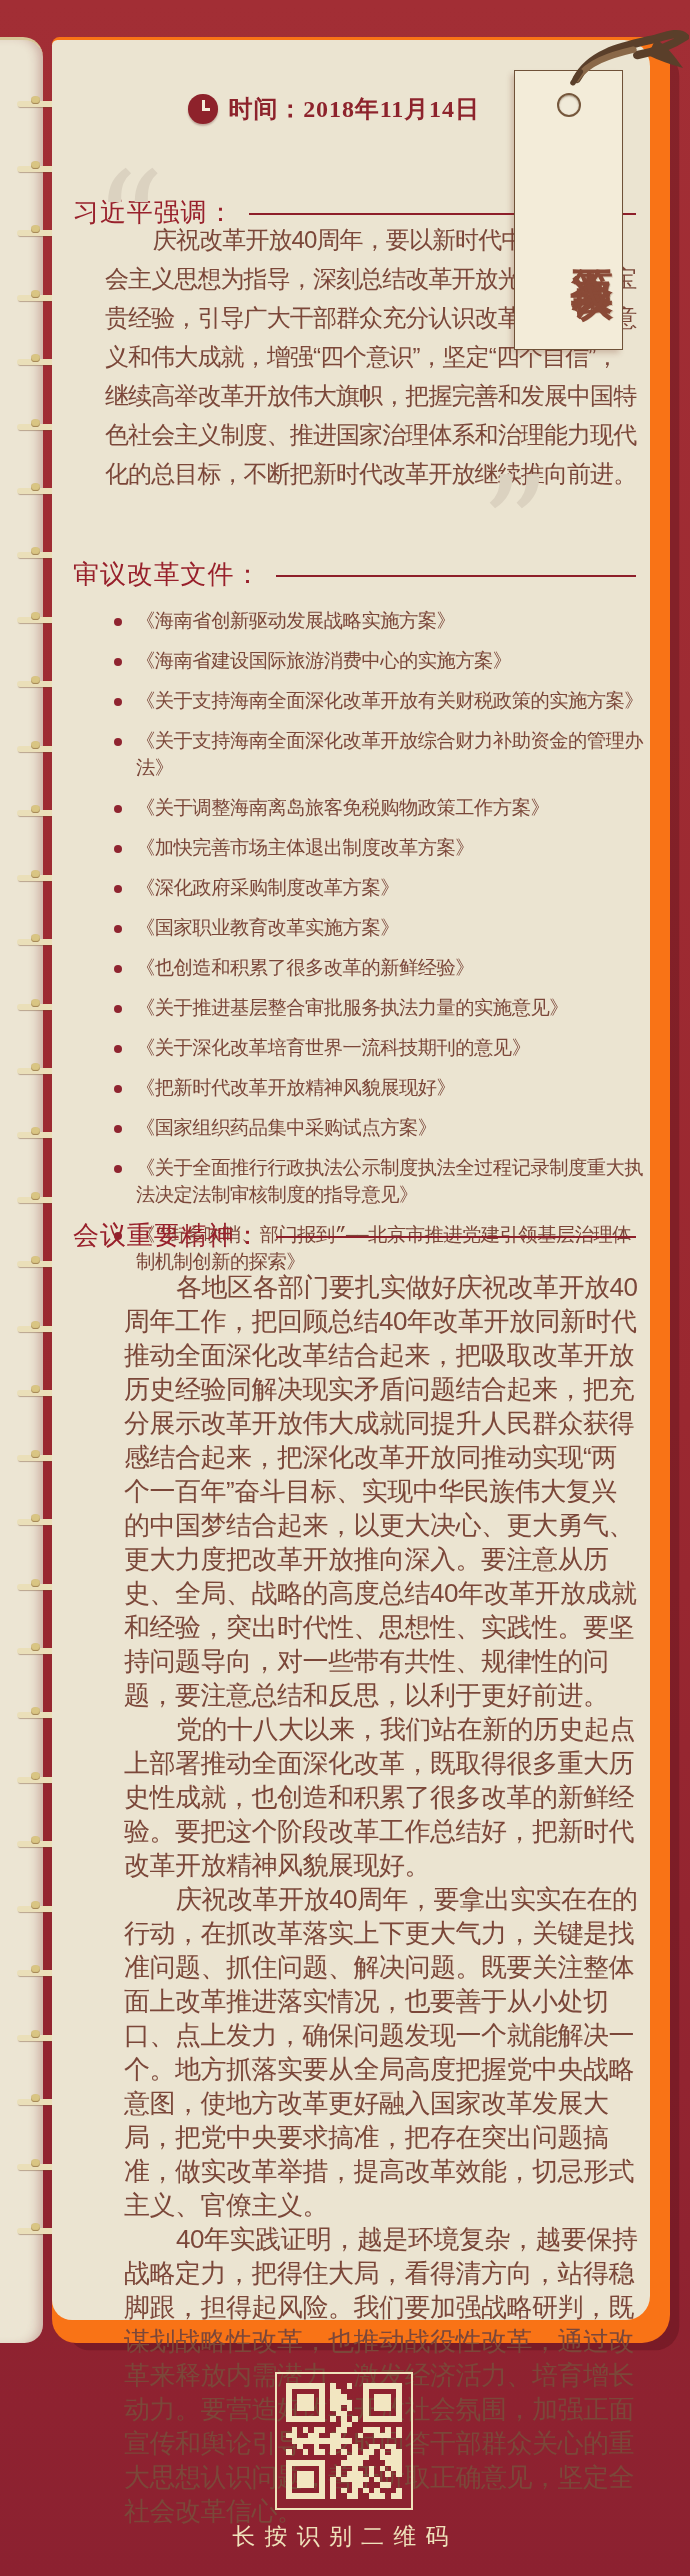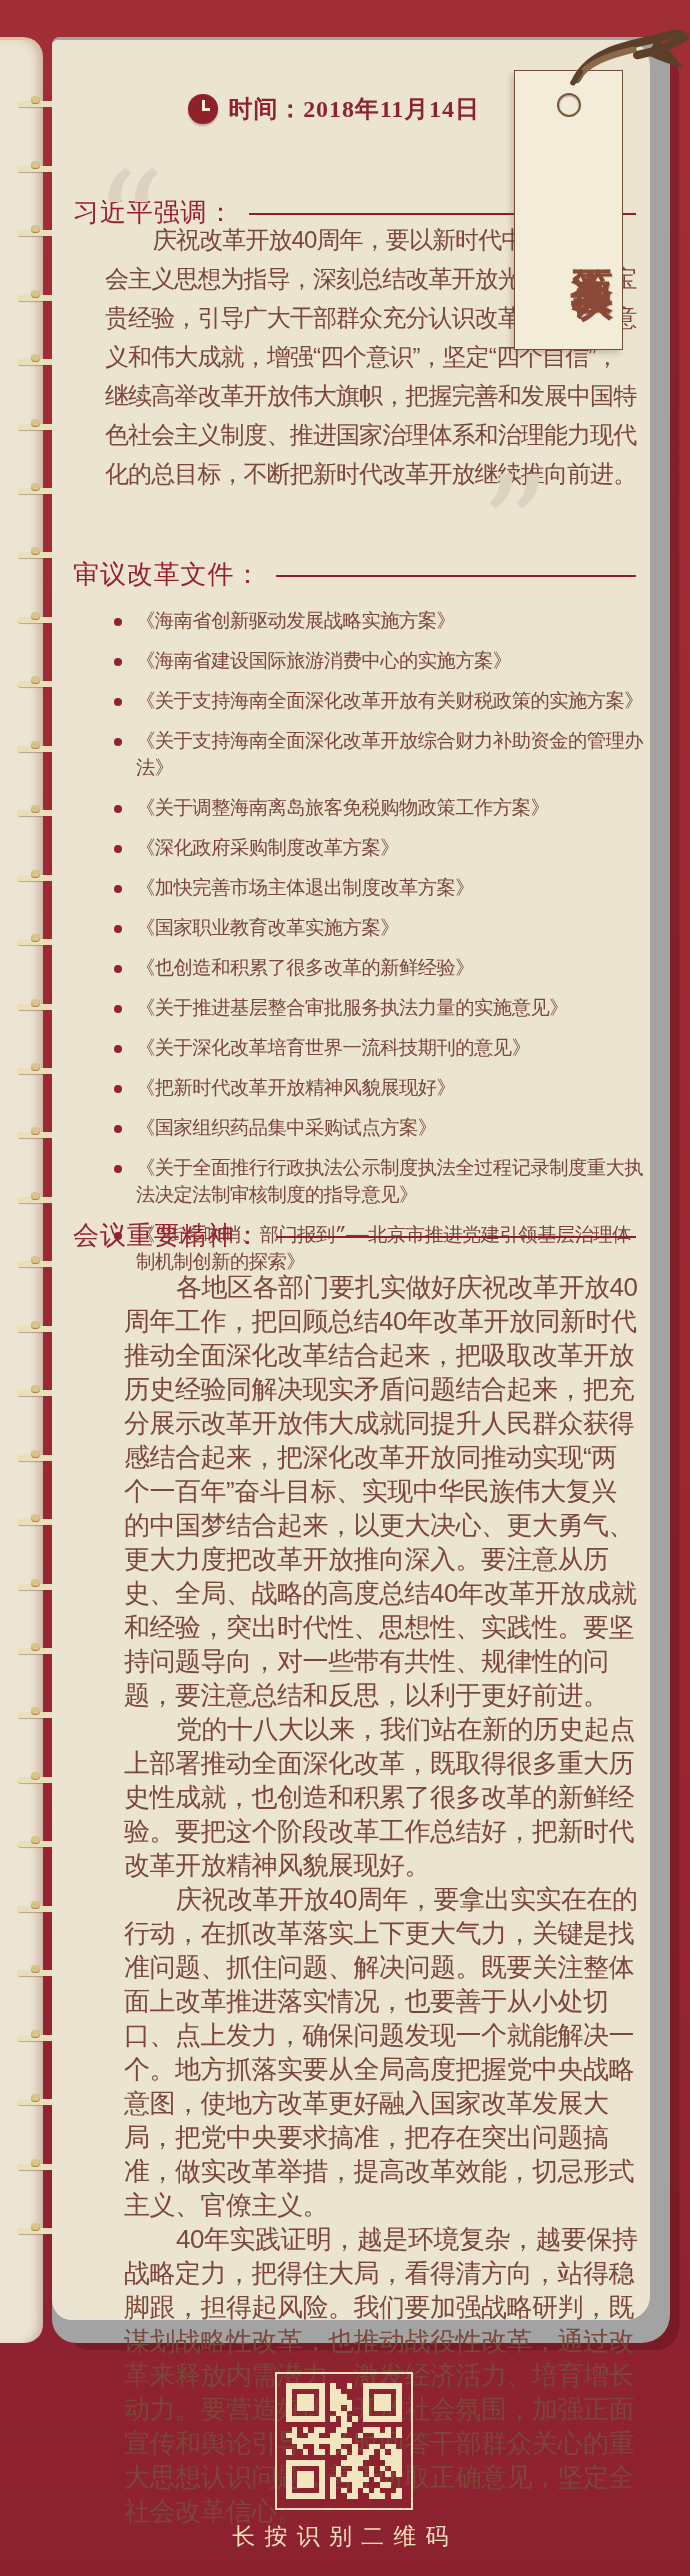--- a/index.html
+++ b/index.html
@@ -10,21 +10,21 @@
   }
   
   .left-page{
     position:absolute;left:0;top:37px;width:43px;height:2303px;
     background:#ece5d3;border-top:3.7px solid #d6c597;
     border-radius:0 20px 18.4px 0;
     box-shadow:inset -9.2px 0 11px -5.5px rgba(120,30,35,.30);
   }
   .page-stack{
     position:absolute;left:52px;top:37px;width:618px;height:2306px;
-    background:#a3a3a3;border-radius:7.4px 28px 28px 24px;
+    background:#f97316;border-radius:7.4px 28px 28px 24px;
     box-shadow:13px 11px 0 -3.7px rgba(80,15,22,.35);
   }
   .page{
     position:absolute;left:0;top:2.8px;width:598px;height:2280px;
     background:#ebe4d1;border-radius:5.5px 26px 24px 20px;
   }
   
   .stitch{
     position:absolute;left:16.6px;width:74px;height:5.5px;
     background:#eadfb9;border-radius:3.7px;
@@ -159,22 +159,22 @@
       <span class="sec-title">审议改革文件：</span>
       <span class="sec-rule"></span>
     </div>
 
     <ul class="docs" id="docs-list">
         <li>《海南省创新驱动发展战略实施方案》</li>
         <li>《海南省建设国际旅游消费中心的实施方案》</li>
         <li>《关于支持海南全面深化改革开放有关财税政策的实施方案》</li>
         <li>《关于支持海南全面深化改革开放综合财力补助资金的管理办法》</li>
         <li>《关于调整海南离岛旅客免税购物政策工作方案》</li>
+        <li>《加快完善市场主体退出制度改革方案》</li>
         <li>《深化政府采购制度改革方案》</li>
-        <li>《加快完善市场主体退出制度改革方案》</li>
         <li>《国家职业教育改革实施方案》</li>
         <li>《也创造和积累了很多改革的新鲜经验》</li>
         <li>《关于推进基层整合审批服务执法力量的实施意见》</li>
         <li>《关于深化改革培育世界一流科技期刊的意见》</li>
         <li>《把新时代改革开放精神风貌展现好》</li>
         <li>《国家组织药品集中采购试点方案》</li>
         <li>《关于全面推行行政执法公示制度执法全过程记录制度重大执法决定法制审核制度的指导意见》</li>
         <li>《“街乡吹哨、部门报到”——北京市推进党建引领基层治理体制机制创新的探索》</li>
       </ul>
 

